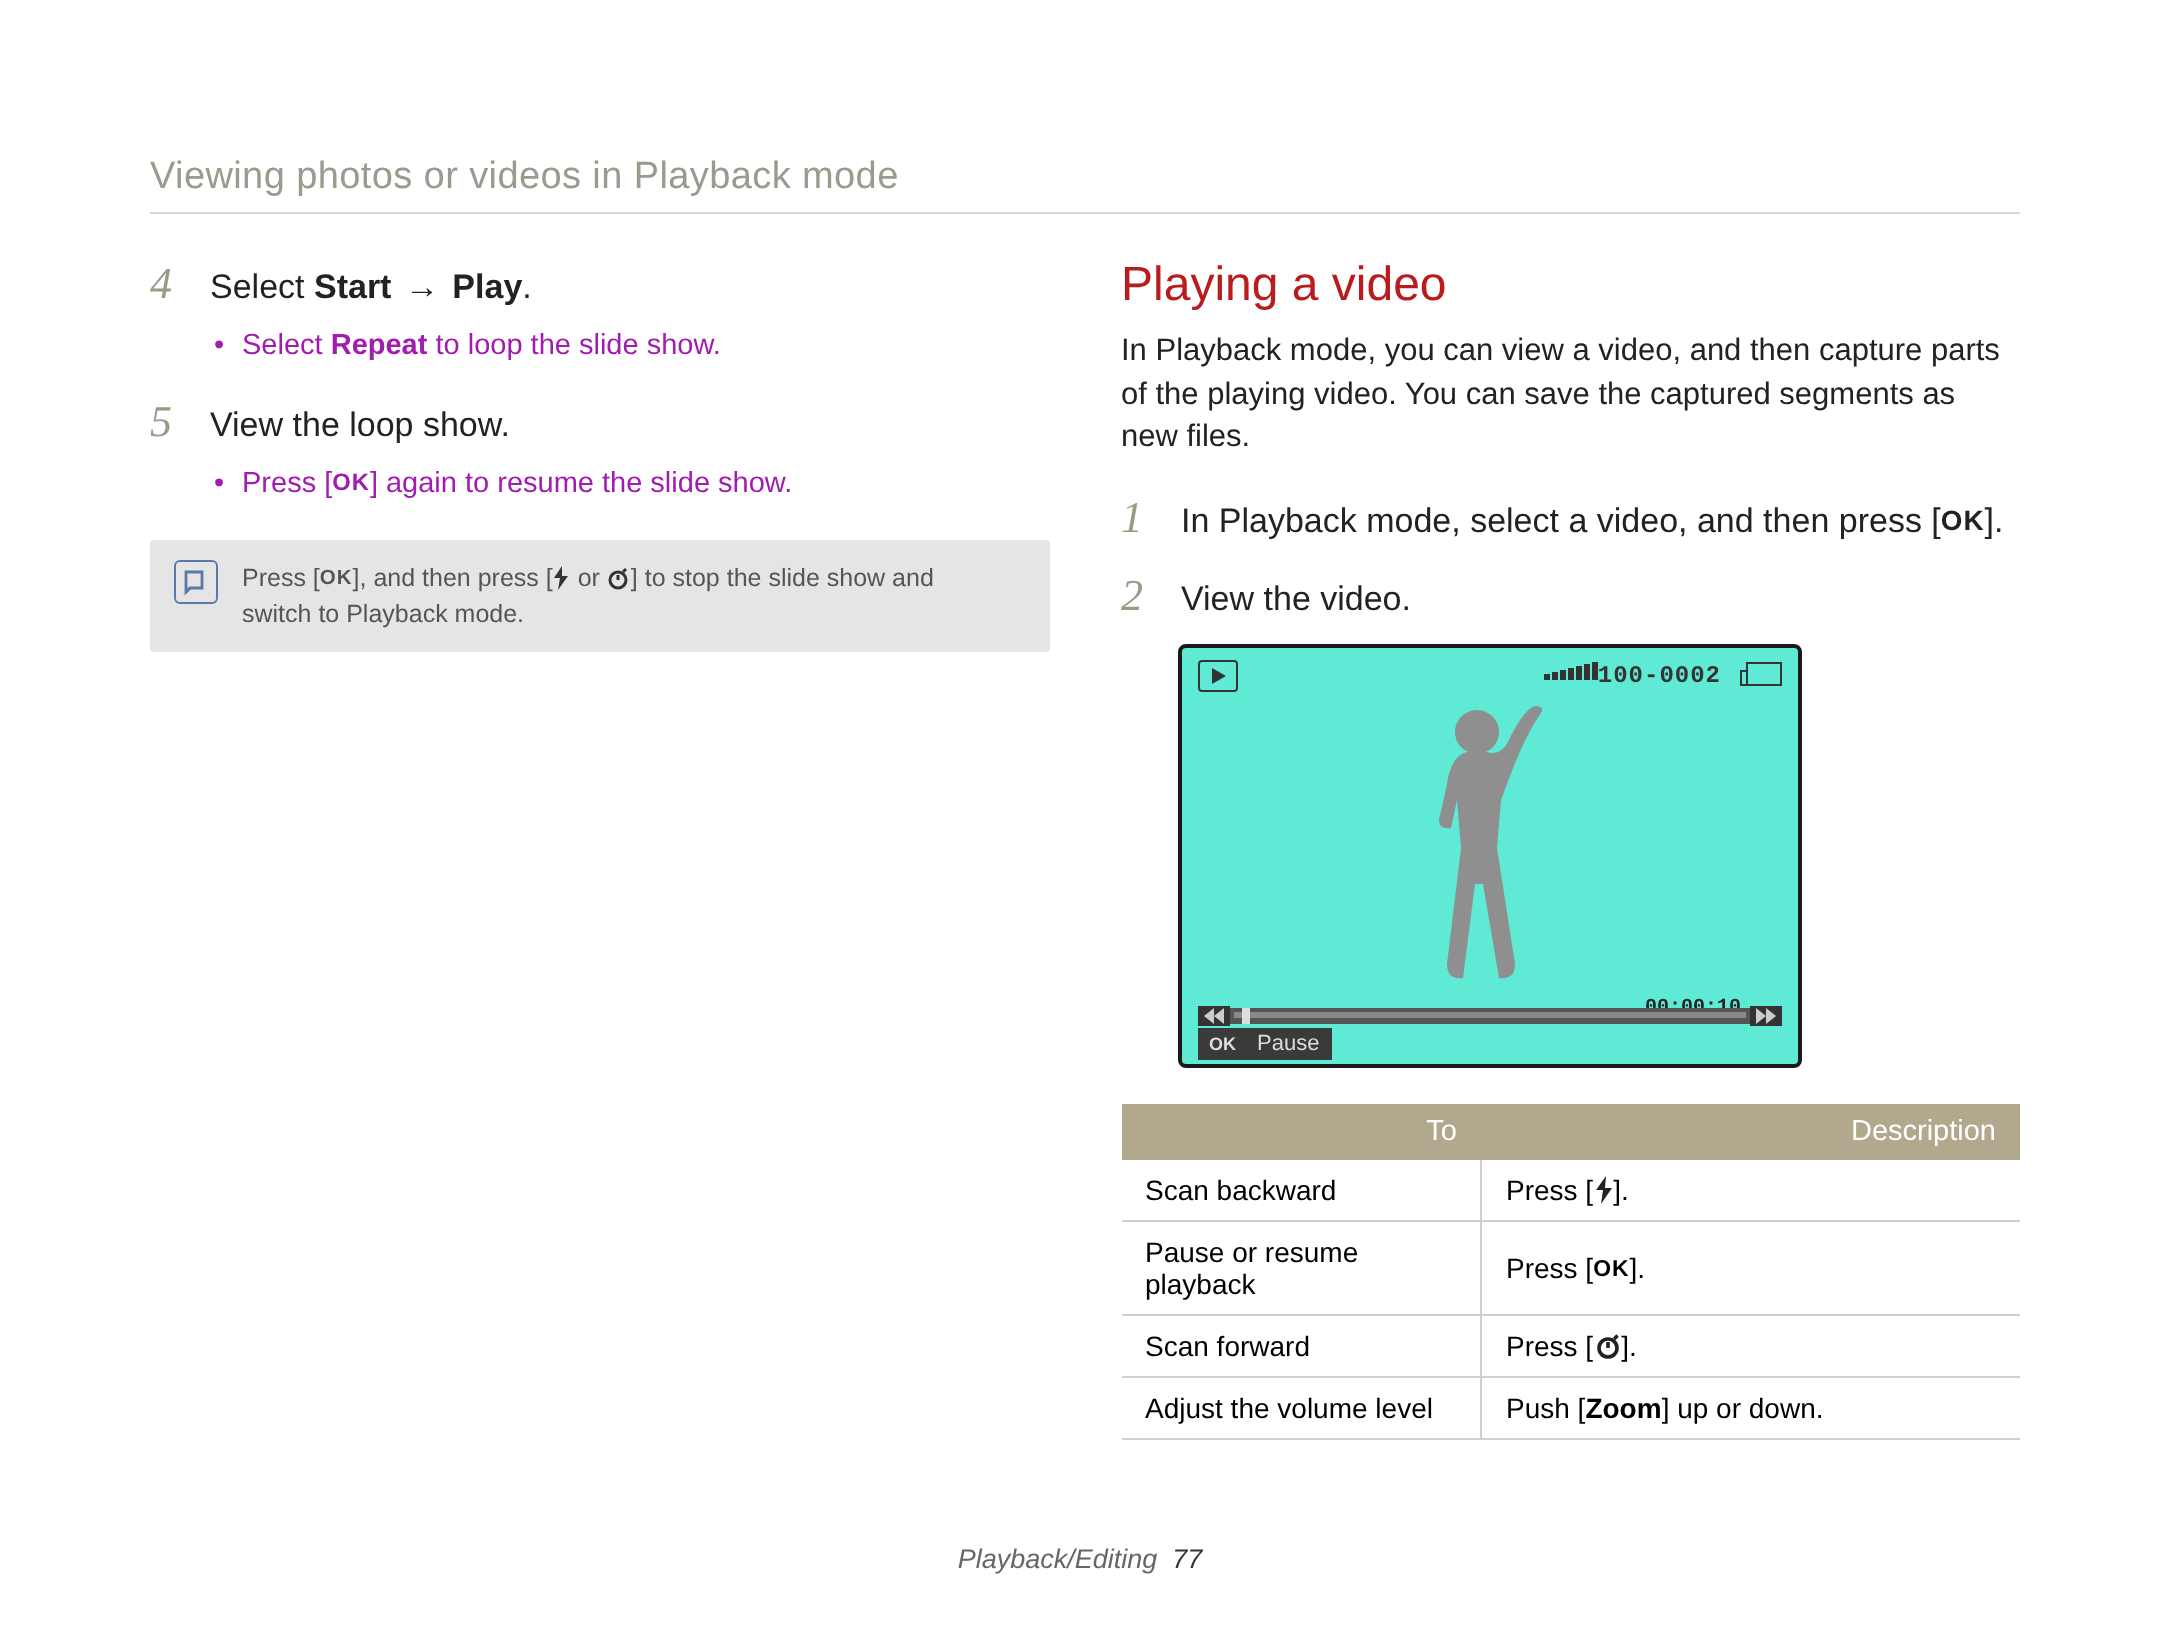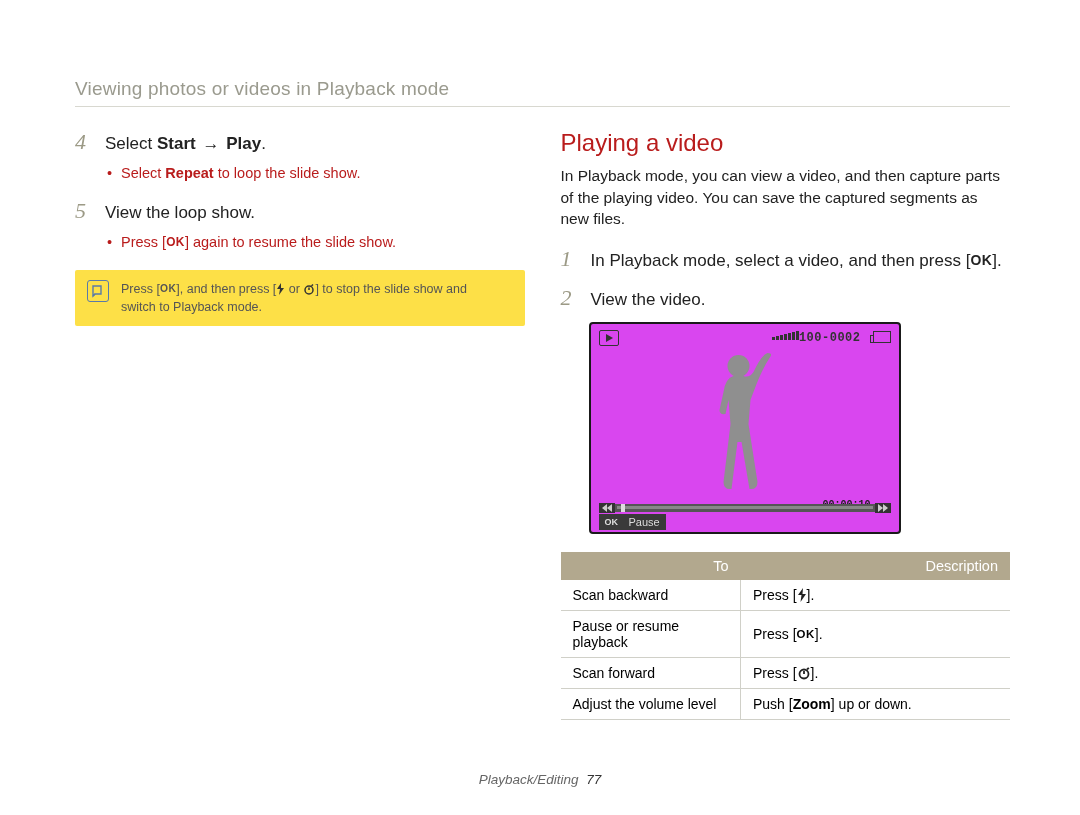--- a/index.html
+++ b/index.html
@@ -8,31 +8,31 @@
   .header-title { font-size: 19px; color: #9a9a8e; font-weight: 400; letter-spacing: 0.2px; margin-bottom: 6px; }
   .header-rule { border: none; border-top: 1px solid #d8d8d0; margin-bottom: 22px; }
   .columns { display: flex; gap: 36px; }
   .col { flex: 1 1 50%; }
   .step-row { display: flex; align-items: baseline; gap: 10px; margin-top: 2px; }
   .step-num { font-style: italic; font-size: 22px; color: #9c9a86; min-width: 20px; font-family: Georgia, 'Times New Roman', serif; font-weight: 400; line-height: 1; }
   .step-text { font-size: 17px; color: #222; line-height: 1.35; }
   .step-text b { font-weight: 700; }
   .arrow { padding: 0 2px; }
   ul.bullets { list-style: none; margin: 6px 0 16px 32px; }
-  ul.bullets li { position: relative; font-size: 14.5px; color: #b91c1c; padding-left: 14px; line-height: 1.55; }
+  ul.bullets li { position: relative; font-size: 14.5px; color: #a21caf; padding-left: 14px; line-height: 1.55; }
   ul.bullets li::before { content: "•"; position: absolute; left: 0; top: 0; }
-  .note-box { background: #fde047; border-radius: 2px; padding: 10px 29px 10px 46px; font-size: 12.5px; color: #555; position: relative; line-height: 1.45; margin-top: 4px; }
+  .note-box { background: #e5e5e5; border-radius: 2px; padding: 10px 29px 10px 46px; font-size: 12.5px; color: #555; position: relative; line-height: 1.45; margin-top: 4px; }
   .note-icon { position: absolute; left: 12px; top: 10px; width: 22px; height: 22px; border: 1.5px solid #5a7aa8; border-radius: 3px; display: flex; align-items: center; justify-content: center; color: #5a7aa8; font-size: 11px; font-weight: bold; }
   .note-icon::after { content: ""; position: absolute; width: 15px; height: 10px; border: 1.5px solid #5a7aa8; border-top: none; border-right: none; transform: rotate(-12deg); top: -2px; left: 9px; border-radius: 0 0 0 4px; display:none;}
   .ok { font-weight: 700; font-size: 0.82em; vertical-align: 1px; letter-spacing: 0.5px; }
   .icon-flash, .icon-timer { display: inline-block; vertical-align: -2px; }
   .icon-flash svg, .icon-timer svg { display: block; }
   .section-heading { font-size: 24px; color: #b91c1c; font-weight: 400; margin-bottom: 8px; }
   .intro { font-size: 15.5px; color: #222; line-height: 1.4; margin-bottom: 18px; }
-  .screen-wrap { border: 2.5px solid #1a1a1a; border-radius: 4px; width: 312px; height: 212px; margin: 10px 0 18px 28px; position: relative; background: #d946ef; overflow: hidden; }
+  .screen-wrap { border: 2.5px solid #1a1a1a; border-radius: 4px; width: 312px; height: 212px; margin: 10px 0 18px 28px; position: relative; background: #5eead4; overflow: hidden; }
   .screen-topbar { position: absolute; top: 0; left: 0; right: 0; height: 20px; }
   .play-badge { position: absolute; left: 8px; top: 6px; width: 20px; height: 16px; border: 1.5px solid #333; border-radius: 2px; display: flex; align-items: center; justify-content: center; }
   .play-badge::after { content: ""; border-left: 7px solid #333; border-top: 4px solid transparent; border-bottom: 4px solid transparent; margin-left: 1px; }
   .volbars { position: absolute; right: 100px; top: 7px; display: flex; align-items: flex-end; gap: 1.5px; }
   .volbars span { width: 2.5px; background: #333; }
   .counter { position: absolute; right: 38px; top: 7px; font-family: 'Courier New', monospace; font-size: 12px; color: #333; letter-spacing: 0.5px; font-weight: 700; }
   .card-icon { position: absolute; right: 8px; top: 7px; width: 18px; height: 12px; border: 1.5px solid #333; }
   .card-icon::after { content: ""; position: absolute; left: -4px; top: 3px; width: 3px; height: 6px; border: 1.5px solid #333; border-right: none; }
   .person { position: absolute; left: 50%; top: 28px; transform: translateX(-55%); }
   .progress-bar { position: absolute; bottom: 20px; left: 8px; right: 8px; height: 8px; background: #555; display: flex; align-items: center; }

